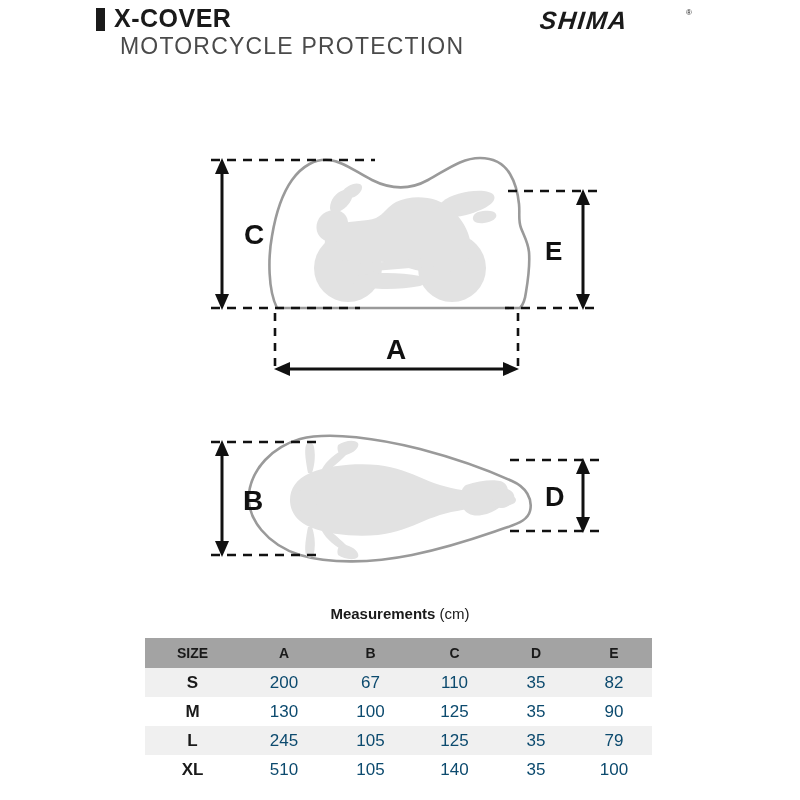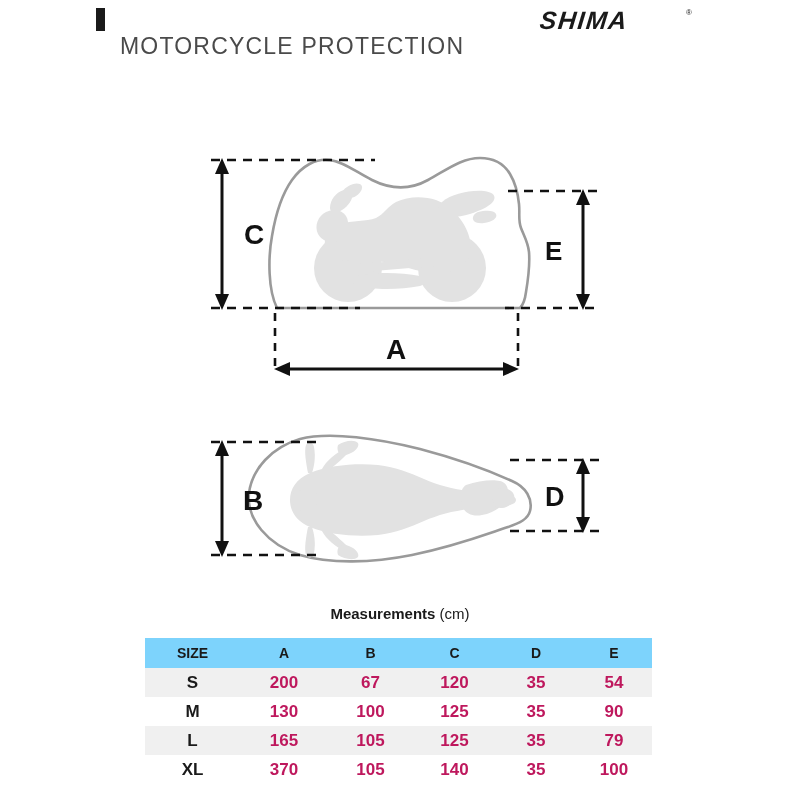--- a/index.html
+++ b/index.html
@@ -112,48 +112,49 @@
     text-align: center;
     font-size: 15.5px;
     height: 29px;
     vertical-align: middle;
   }
   #size-table thead th {
     font-weight: bold;
     font-size: 14px;
     height: 30px;
     color: #1a1a1a;
-    background: #7dd3fc;
+    background: #a3a3a3;
   }
   #size-table thead th.col-size { width: 95px; }
   #size-table thead th.col-a { width: 88px; }
   #size-table thead th.col-b { width: 85px; }
   #size-table thead th.col-c { width: 83px; }
   #size-table thead th.col-d { width: 80px; }
   #size-table thead th.col-e { width: 76px; }
 
   #size-table tbody td.cell-size {
     font-weight: bold;
     font-size: 17px;
   }
   #size-table tbody td.cell-value {
-    font-weight: bold;
+    font-weight: normal;
     font-size: 17px;
-    color: #be185d;
+    color: #0c4a6e;
   }
   #size-table tbody tr.row-shaded td { background: #f0f0f0; }
   #size-table tbody tr.row-plain td { background: #ffffff; }
 </style>
 </head>
 <body>
 
 <div id="header">
 
   <div id="brand-accent-bar"></div>
 
+  <div id="product-title">X-COVER</div>
 
   <div id="product-subtitle">MOTORCYCLE PROTECTION</div>
 
   <div id="brand-logo">
     <span id="brand-logo-text">SHIMA</span>
     <span id="brand-logo-tm">®</span>
   </div>
 
 </div>
 
@@ -362,46 +363,46 @@
         <th class="col-d">D</th>
         <th class="col-e">E</th>
       </tr>
     </thead>
     <tbody>
 
       <tr class="row-shaded">
         <td class="cell-size">S</td>
         <td class="cell-value">200</td>
         <td class="cell-value">67</td>
-        <td class="cell-value">120</td>
+        <td class="cell-value">110</td>
         <td class="cell-value">35</td>
-        <td class="cell-value">54</td>
+        <td class="cell-value">82</td>
       </tr>
 
       <tr class="row-plain">
         <td class="cell-size">M</td>
         <td class="cell-value">130</td>
         <td class="cell-value">100</td>
         <td class="cell-value">125</td>
         <td class="cell-value">35</td>
         <td class="cell-value">90</td>
       </tr>
 
       <tr class="row-shaded">
         <td class="cell-size">L</td>
-        <td class="cell-value">165</td>
+        <td class="cell-value">245</td>
         <td class="cell-value">105</td>
         <td class="cell-value">125</td>
         <td class="cell-value">35</td>
         <td class="cell-value">79</td>
       </tr>
 
       <tr class="row-plain">
         <td class="cell-size">XL</td>
-        <td class="cell-value">370</td>
+        <td class="cell-value">510</td>
         <td class="cell-value">105</td>
         <td class="cell-value">140</td>
         <td class="cell-value">35</td>
         <td class="cell-value">100</td>
       </tr>
 
     </tbody>
   </table>
 
 </div>

